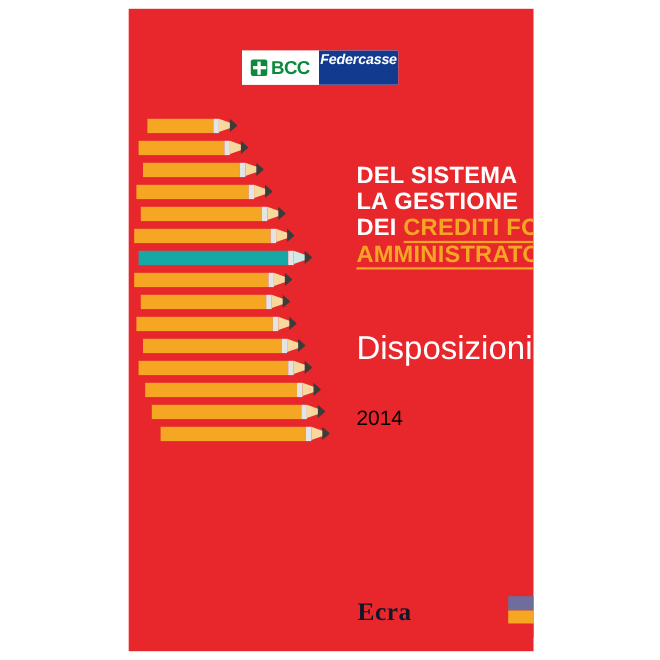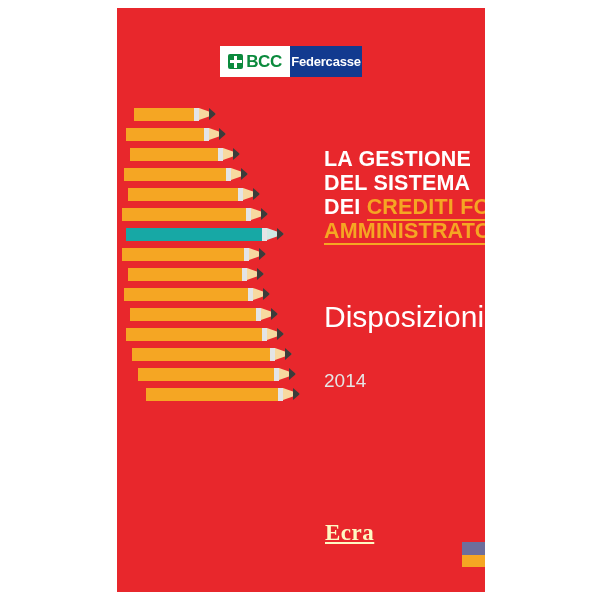--- a/index.html
+++ b/index.html
@@ -74,22 +74,23 @@
     font-weight: bold;
     font-size: 17px;
     letter-spacing: -0.5px;
     color: #0b8a3d;
     line-height: 1;
   }
   #logo-right {
     flex: 1;
     background: #123a8f;
     display: flex;
-    align-items: center;
+    align-items: flex-start;
     justify-content: center;
+    font-style: italic;
   }
   #federcasse-text {
     color: #ffffff;
     font-family: "Liberation Sans", sans-serif;
     font-weight: bold;
     font-size: 13px;
     letter-spacing: -0.2px;
   }
 
   
@@ -167,34 +168,33 @@
     line-height: 25px;
     color: #ffffff;
     letter-spacing: 0px;
   }
   #year {
     position: absolute;
     left: 207px;
     top: 362px;
     font-family: "Liberation Sans", sans-serif;
     font-size: 19px;
-    color: #e5e5e5;
+    color: #000000;
   }
 
   
   #publisher {
     position: absolute;
     left: 208px;
-    top: 512px;
+    top: 536px;
     font-family: "Liberation Serif", serif;
     font-weight: bold;
     font-size: 23px;
-    color: #fef9c3;
+    color: #0f172a;
     letter-spacing: 0.5px;
-    text-decoration: underline;
   }
   #vendiamo {
     position: absolute;
     left: 345px;
     top: 534px;
     width: 98px;
     height: 38px;
     display: flex;
   }
   #vendiamo-bars {
@@ -311,22 +311,22 @@
       </div>
       <div class="pencil" style="left:29px; top:280px; width:154px;">
         <div class="body"></div>
           <div class="band"></div>
           <div class="wood"></div>
           <div class="tip"></div>
       </div>
     </div>
 
     <div id="title-block">
+      <div class="title-line">DEL SISTEMA</div>
       <div class="title-line">LA GESTIONE</div>
-      <div class="title-line">DEL SISTEMA</div>
       <div class="title-line"><span>DEI </span><span class="hl">CREDITI FORMATIVI</span></div>
       <div class="title-line"><span class="hl">AMMINISTRATORI</span></div>
     </div>
 
     <div id="subtitle-block">
       <div class="subtitle-line">Disposizioni</div>
     </div>
 
     <div id="year">2014</div>
 

